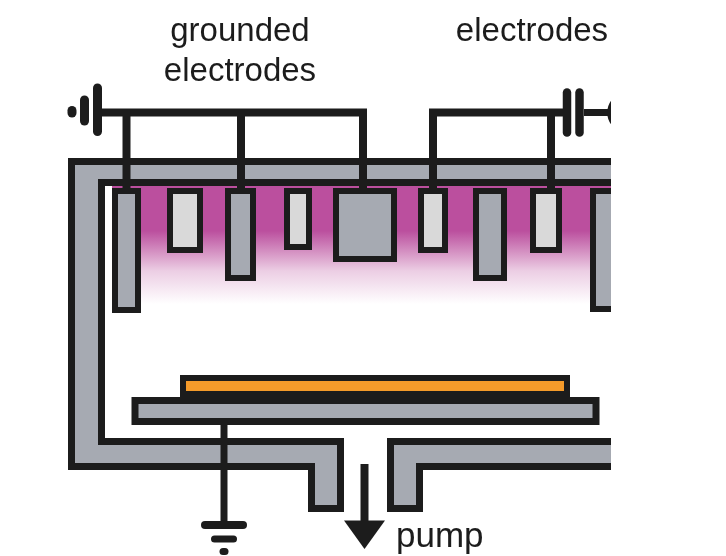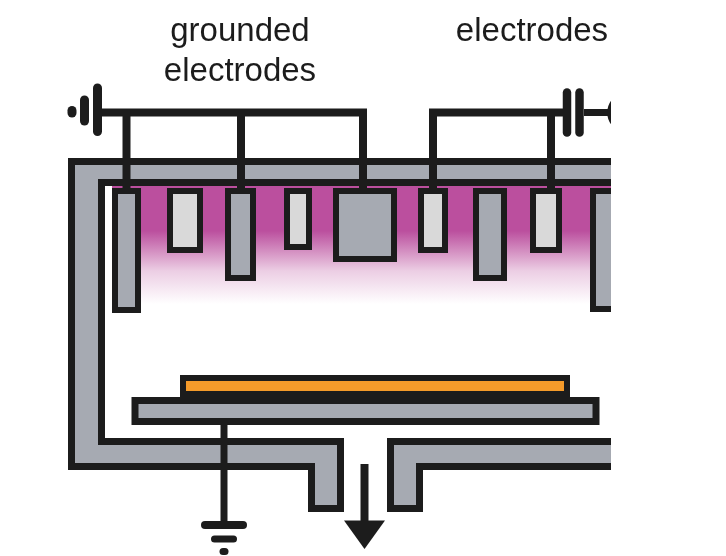--- a/index.html
+++ b/index.html
@@ -119,14 +119,15 @@
 
   <div class="lbl" id="label-grounded">
     <span>grounded</span>
     <span>electrodes</span>
   </div>
 
   <div class="lbl" id="label-powered">
     <span>electrodes</span>
   </div>
 
+  <div class="lbl" id="label-pump">pump</div>
 
 </div>
 
 </body></html>

